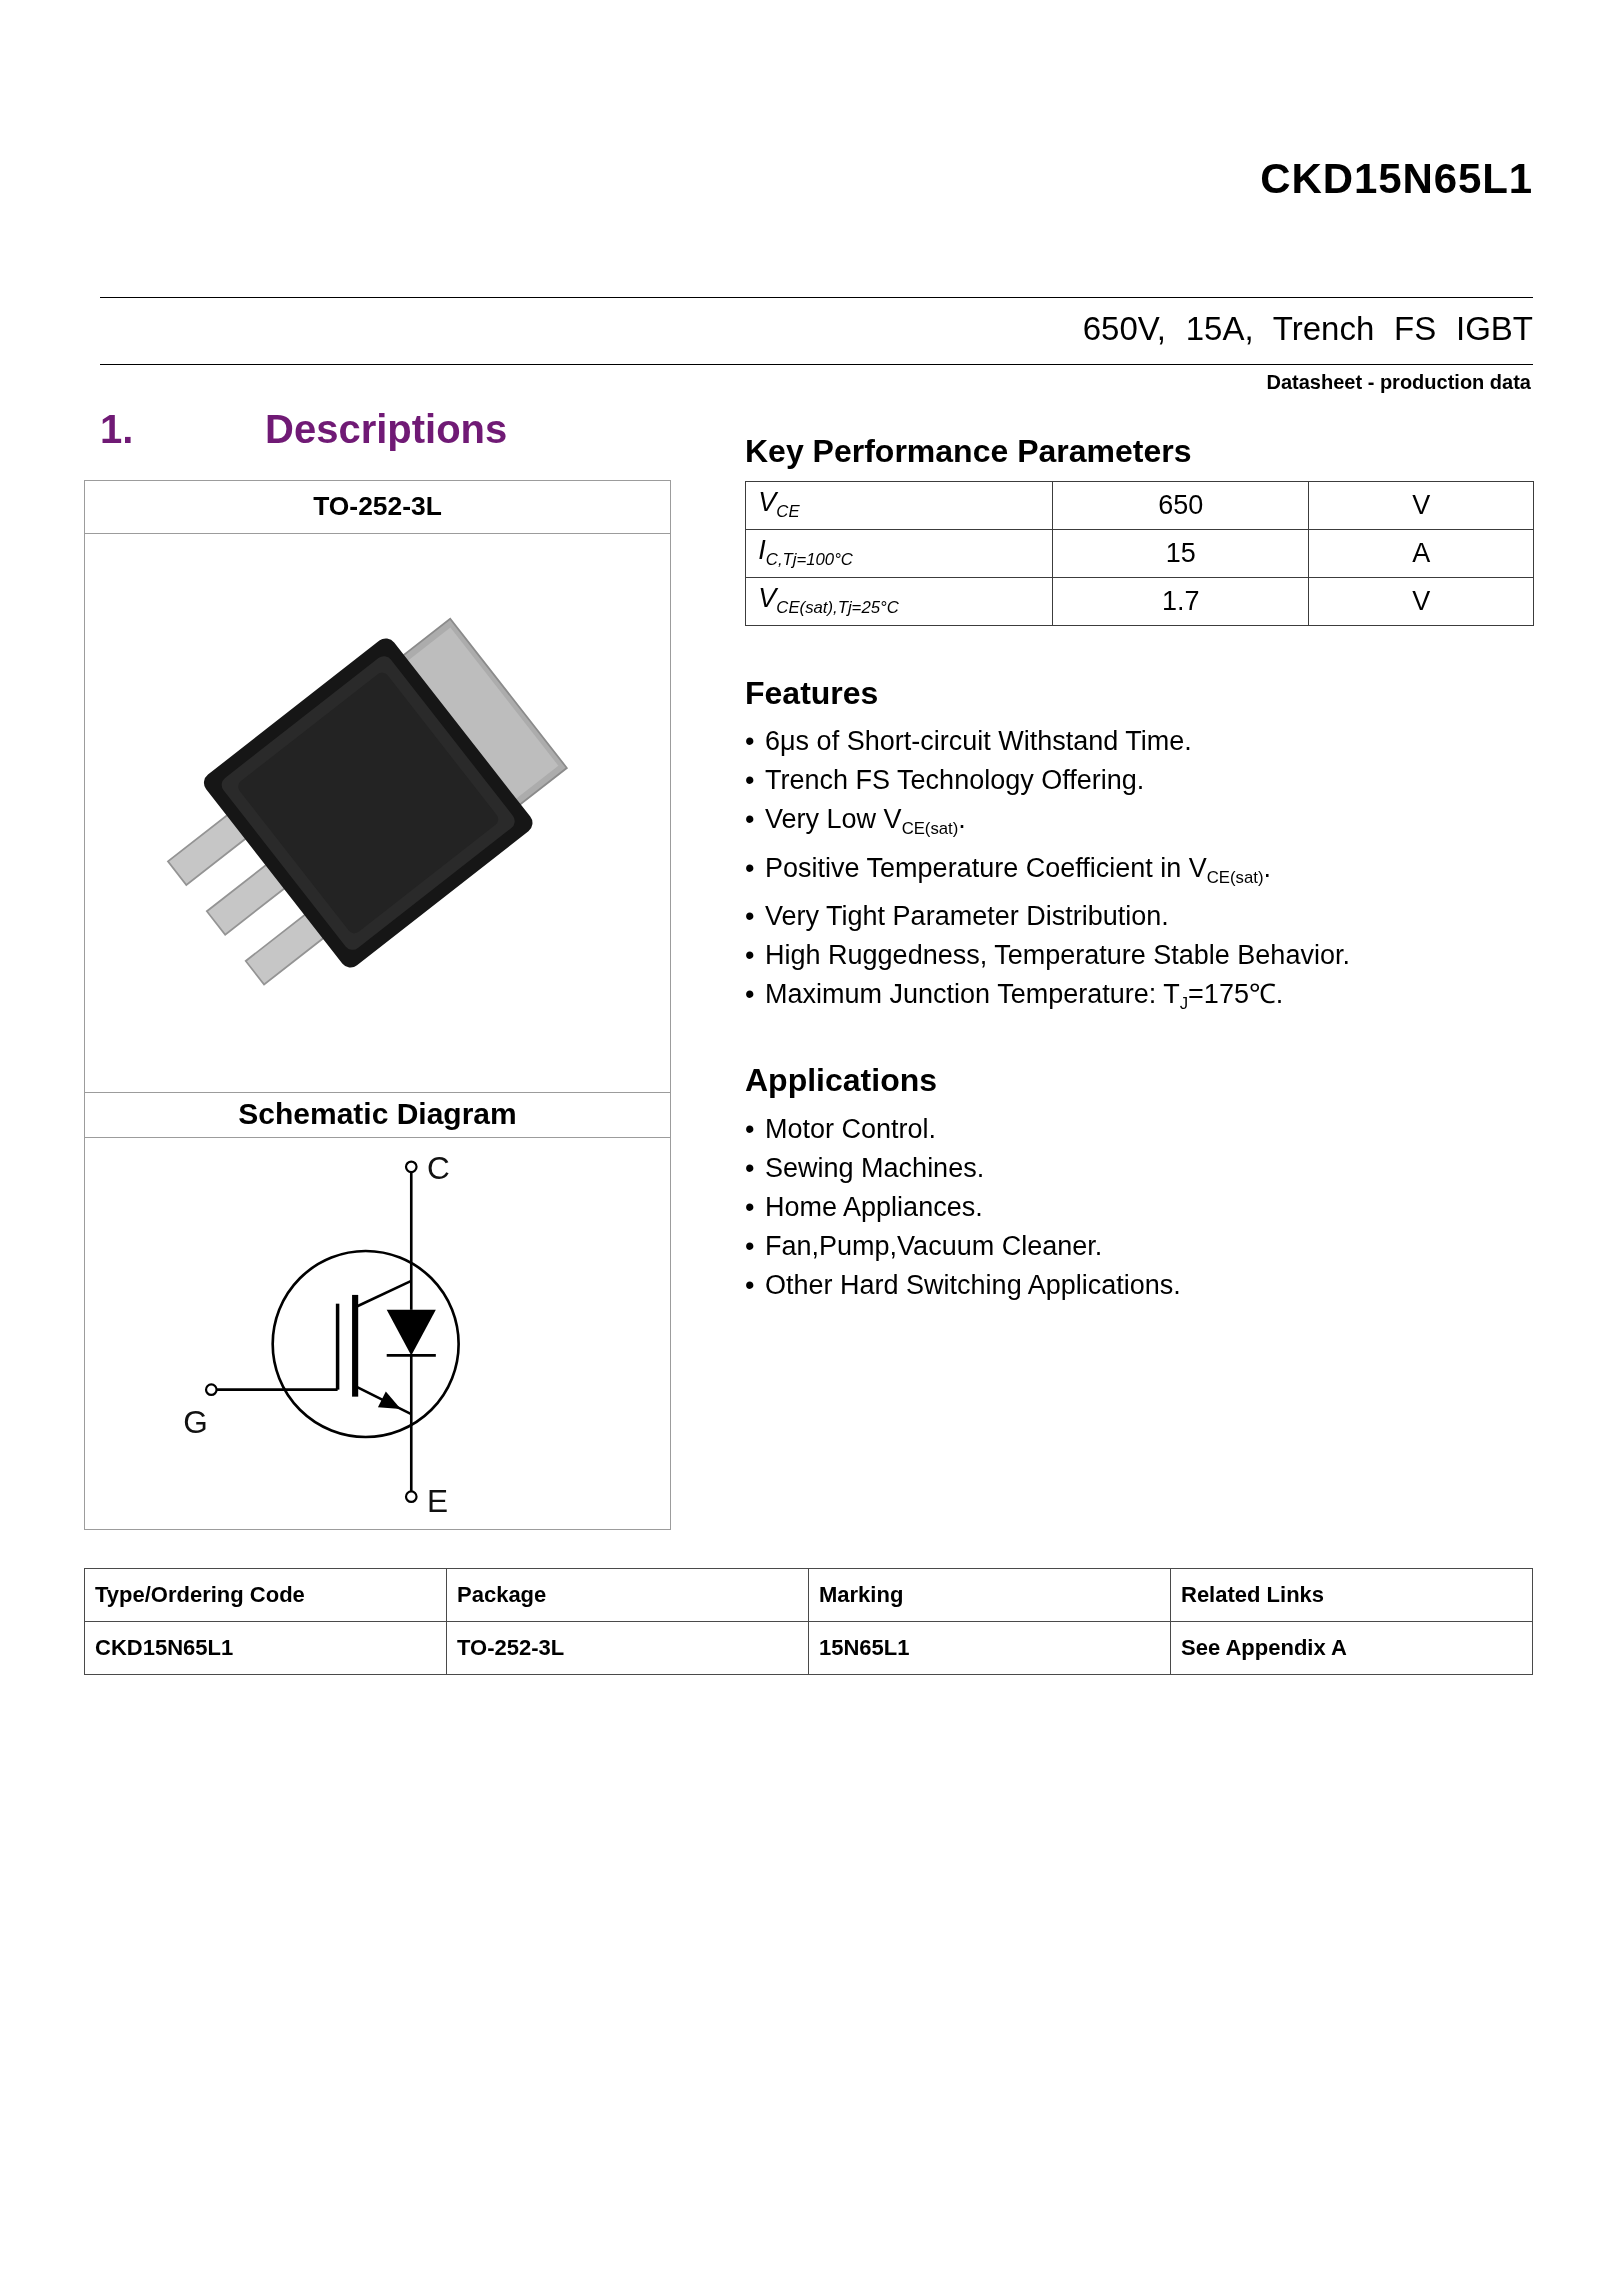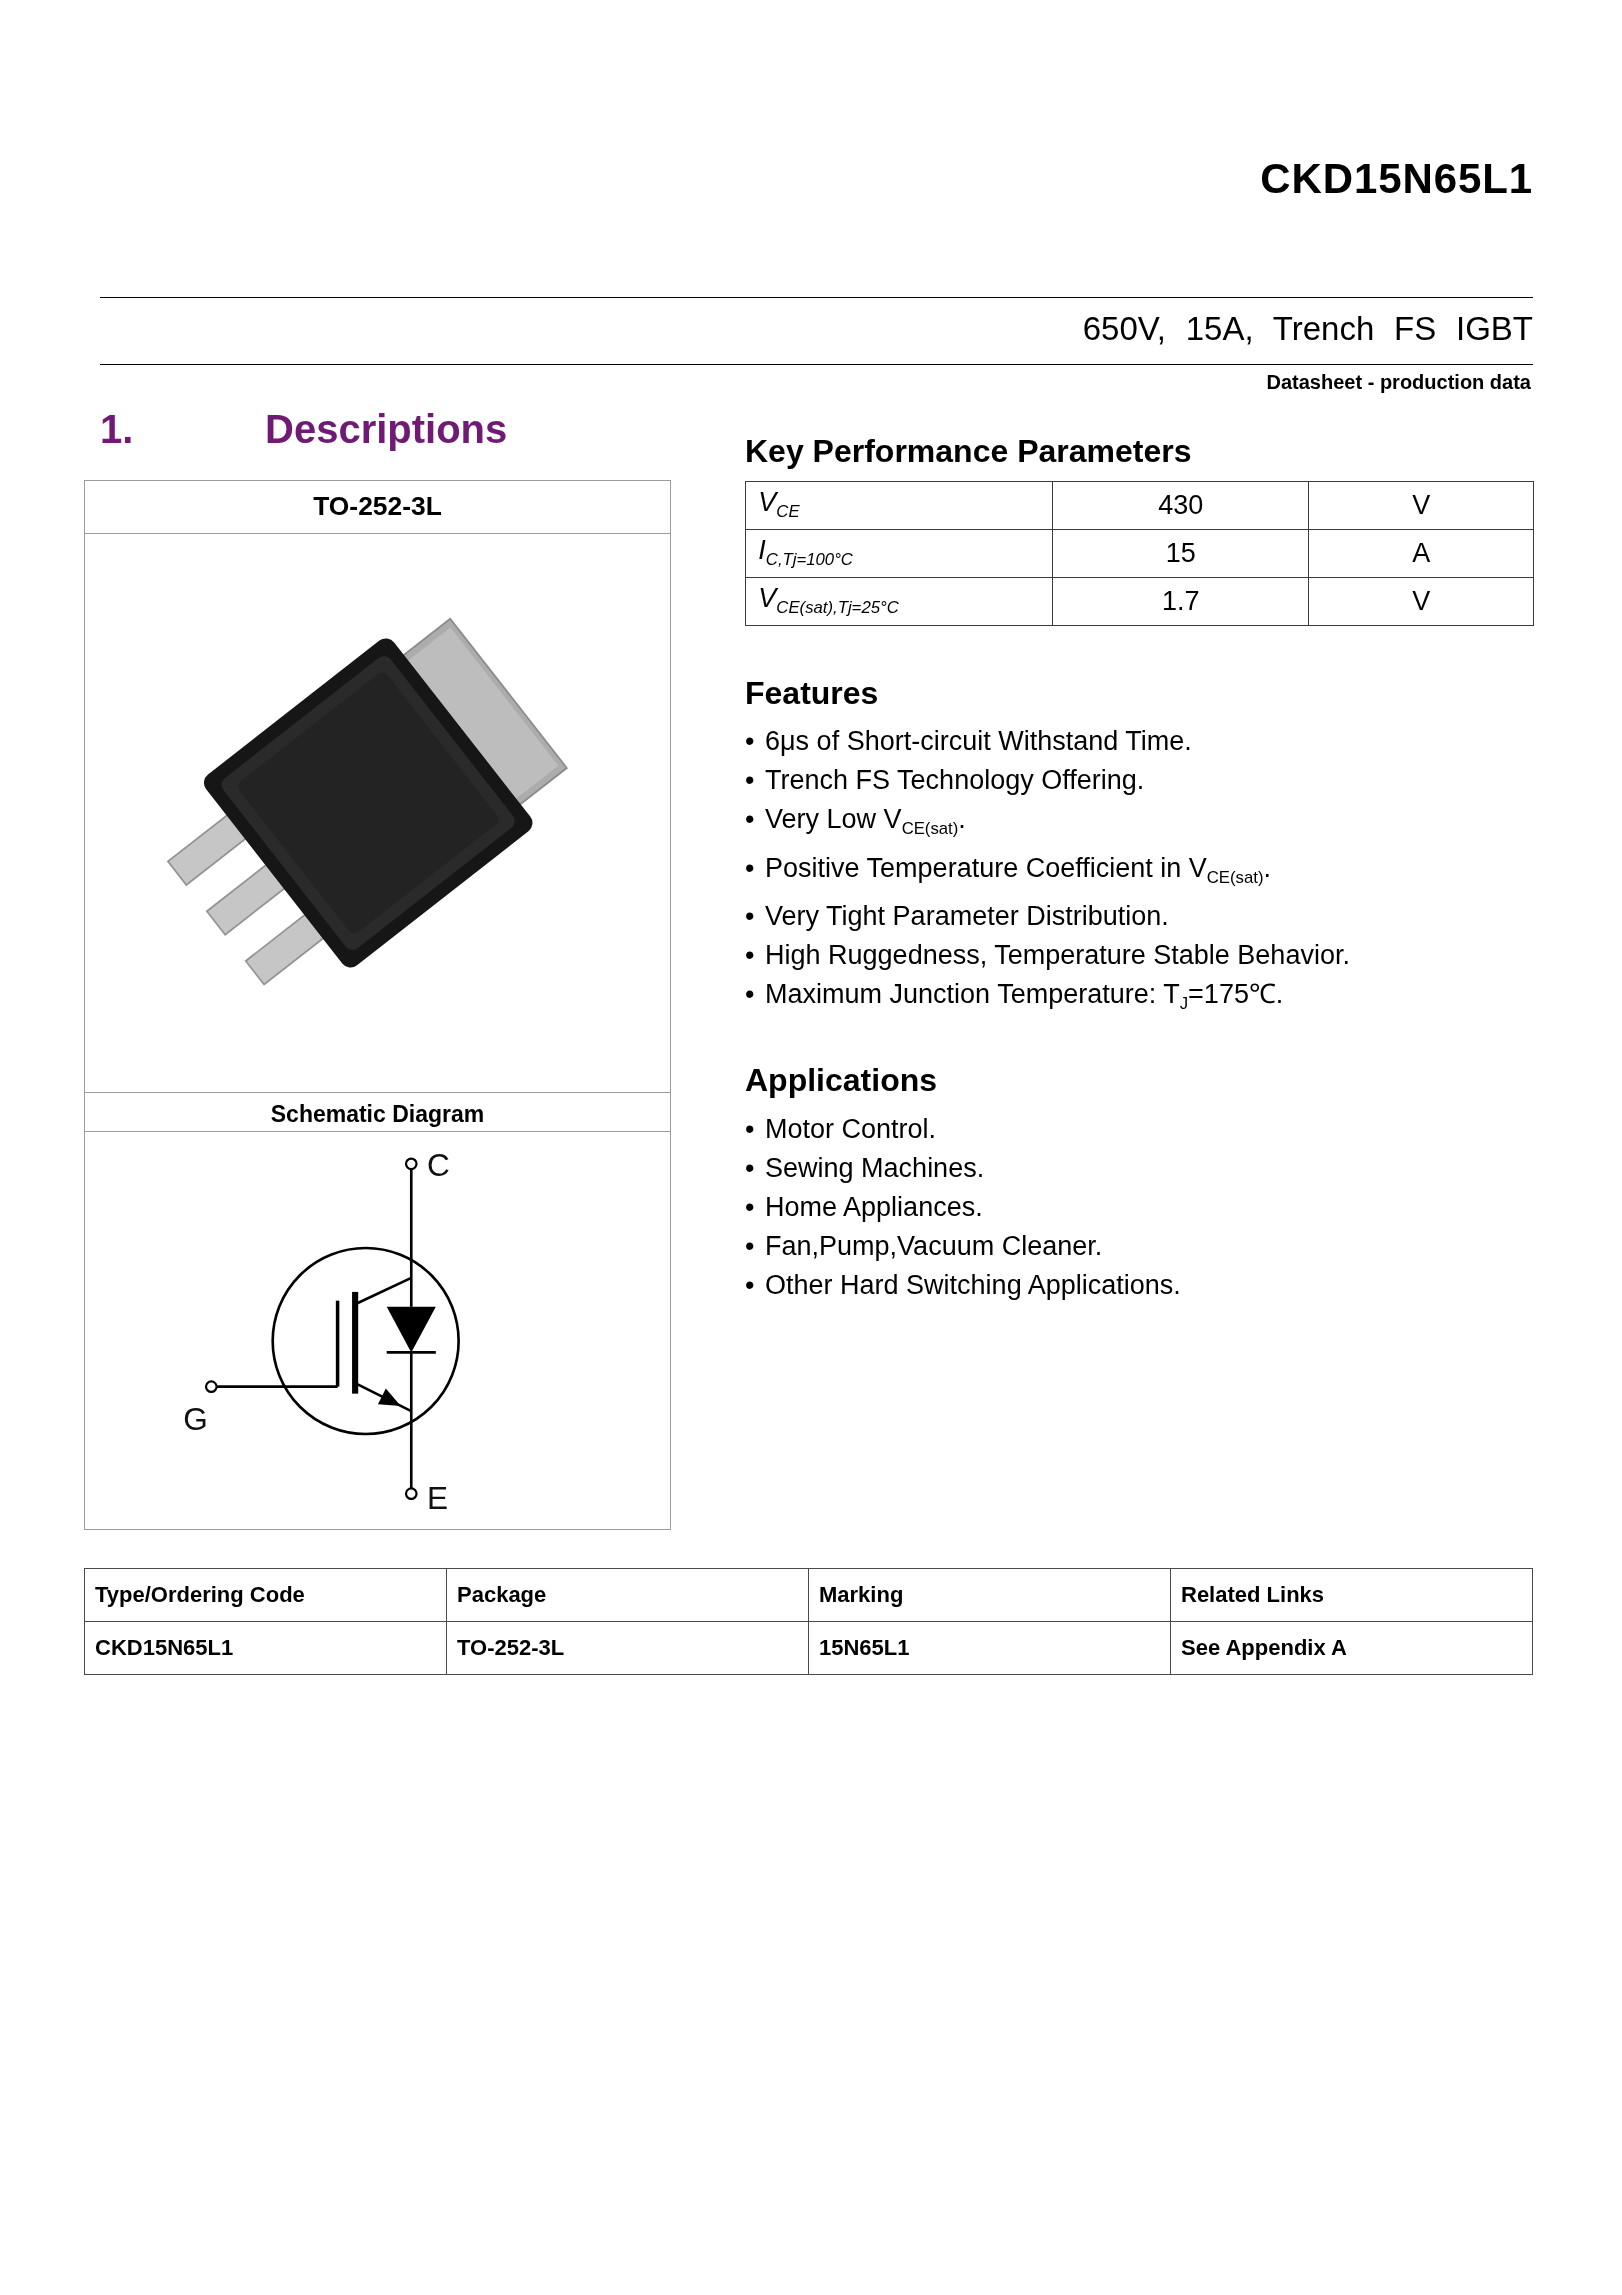--- a/index.html
+++ b/index.html
@@ -48,22 +48,22 @@
     display: flex; flex-direction: column;
   }
   .panel-title {
     height: 53px; line-height: 51px; text-align: center;
     font-size: 26.4px; font-weight: 700;
     border-bottom: 1.8px solid #9c9c9c;
   }
   .pkg-fig { height: 558px; }
   .pkg-fig svg, .schem-fig svg { display: block; width: 100%; height: 100%; }
   .schem-header {
-    height: 40px; line-height: 42px; text-align: center;
-    font-size: 23px; font-weight: 700;
+    height: 46px; line-height: 42px; text-align: center;
+    font-size: 30px; font-weight: 700;
     border-top: 1.8px solid #9c9c9c; border-bottom: 1.8px solid #9c9c9c;
   }
   .schem-fig { flex: 1; }
 
   
   .right-col { position: absolute; left: 745px; top: 433px; width: 789px; }
   .h-title { font-size: 32px; font-weight: 700; margin: 0 0 10.6px 0; }
   table.kpp { width: 100%; border-collapse: collapse; table-layout: fixed; }
   table.kpp td {
     border: 1.8px solid #3c3c3c; height: 48px;
@@ -170,21 +170,21 @@
 
     <table class="kpp">
       <colgroup>
           <col class="c1">
           <col class="c2">
           <col class="c3">
         </colgroup>
       <tbody>
       <tr>
         <td class="left"><i><span>V</span><sub>CE</sub></i></td>
-        <td class="center">430</td>
+        <td class="center">650</td>
         <td class="center">V</td>
       </tr>
       <tr>
         <td class="left"><i><span>I</span><sub>C,Tj=100°C</sub></i></td>
         <td class="center">15</td>
         <td class="center">A</td>
       </tr>
       <tr>
         <td class="left"><i><span>V</span><sub>CE(sat),Tj=25°C</sub></i></td>
         <td class="center">1.7</td>

